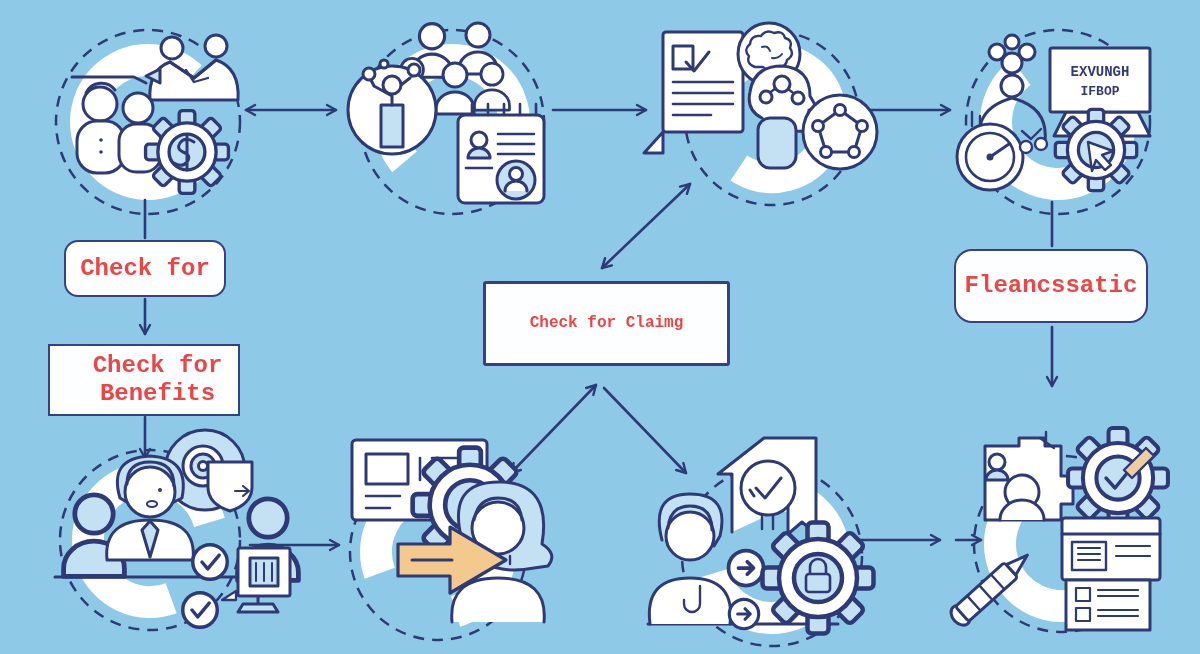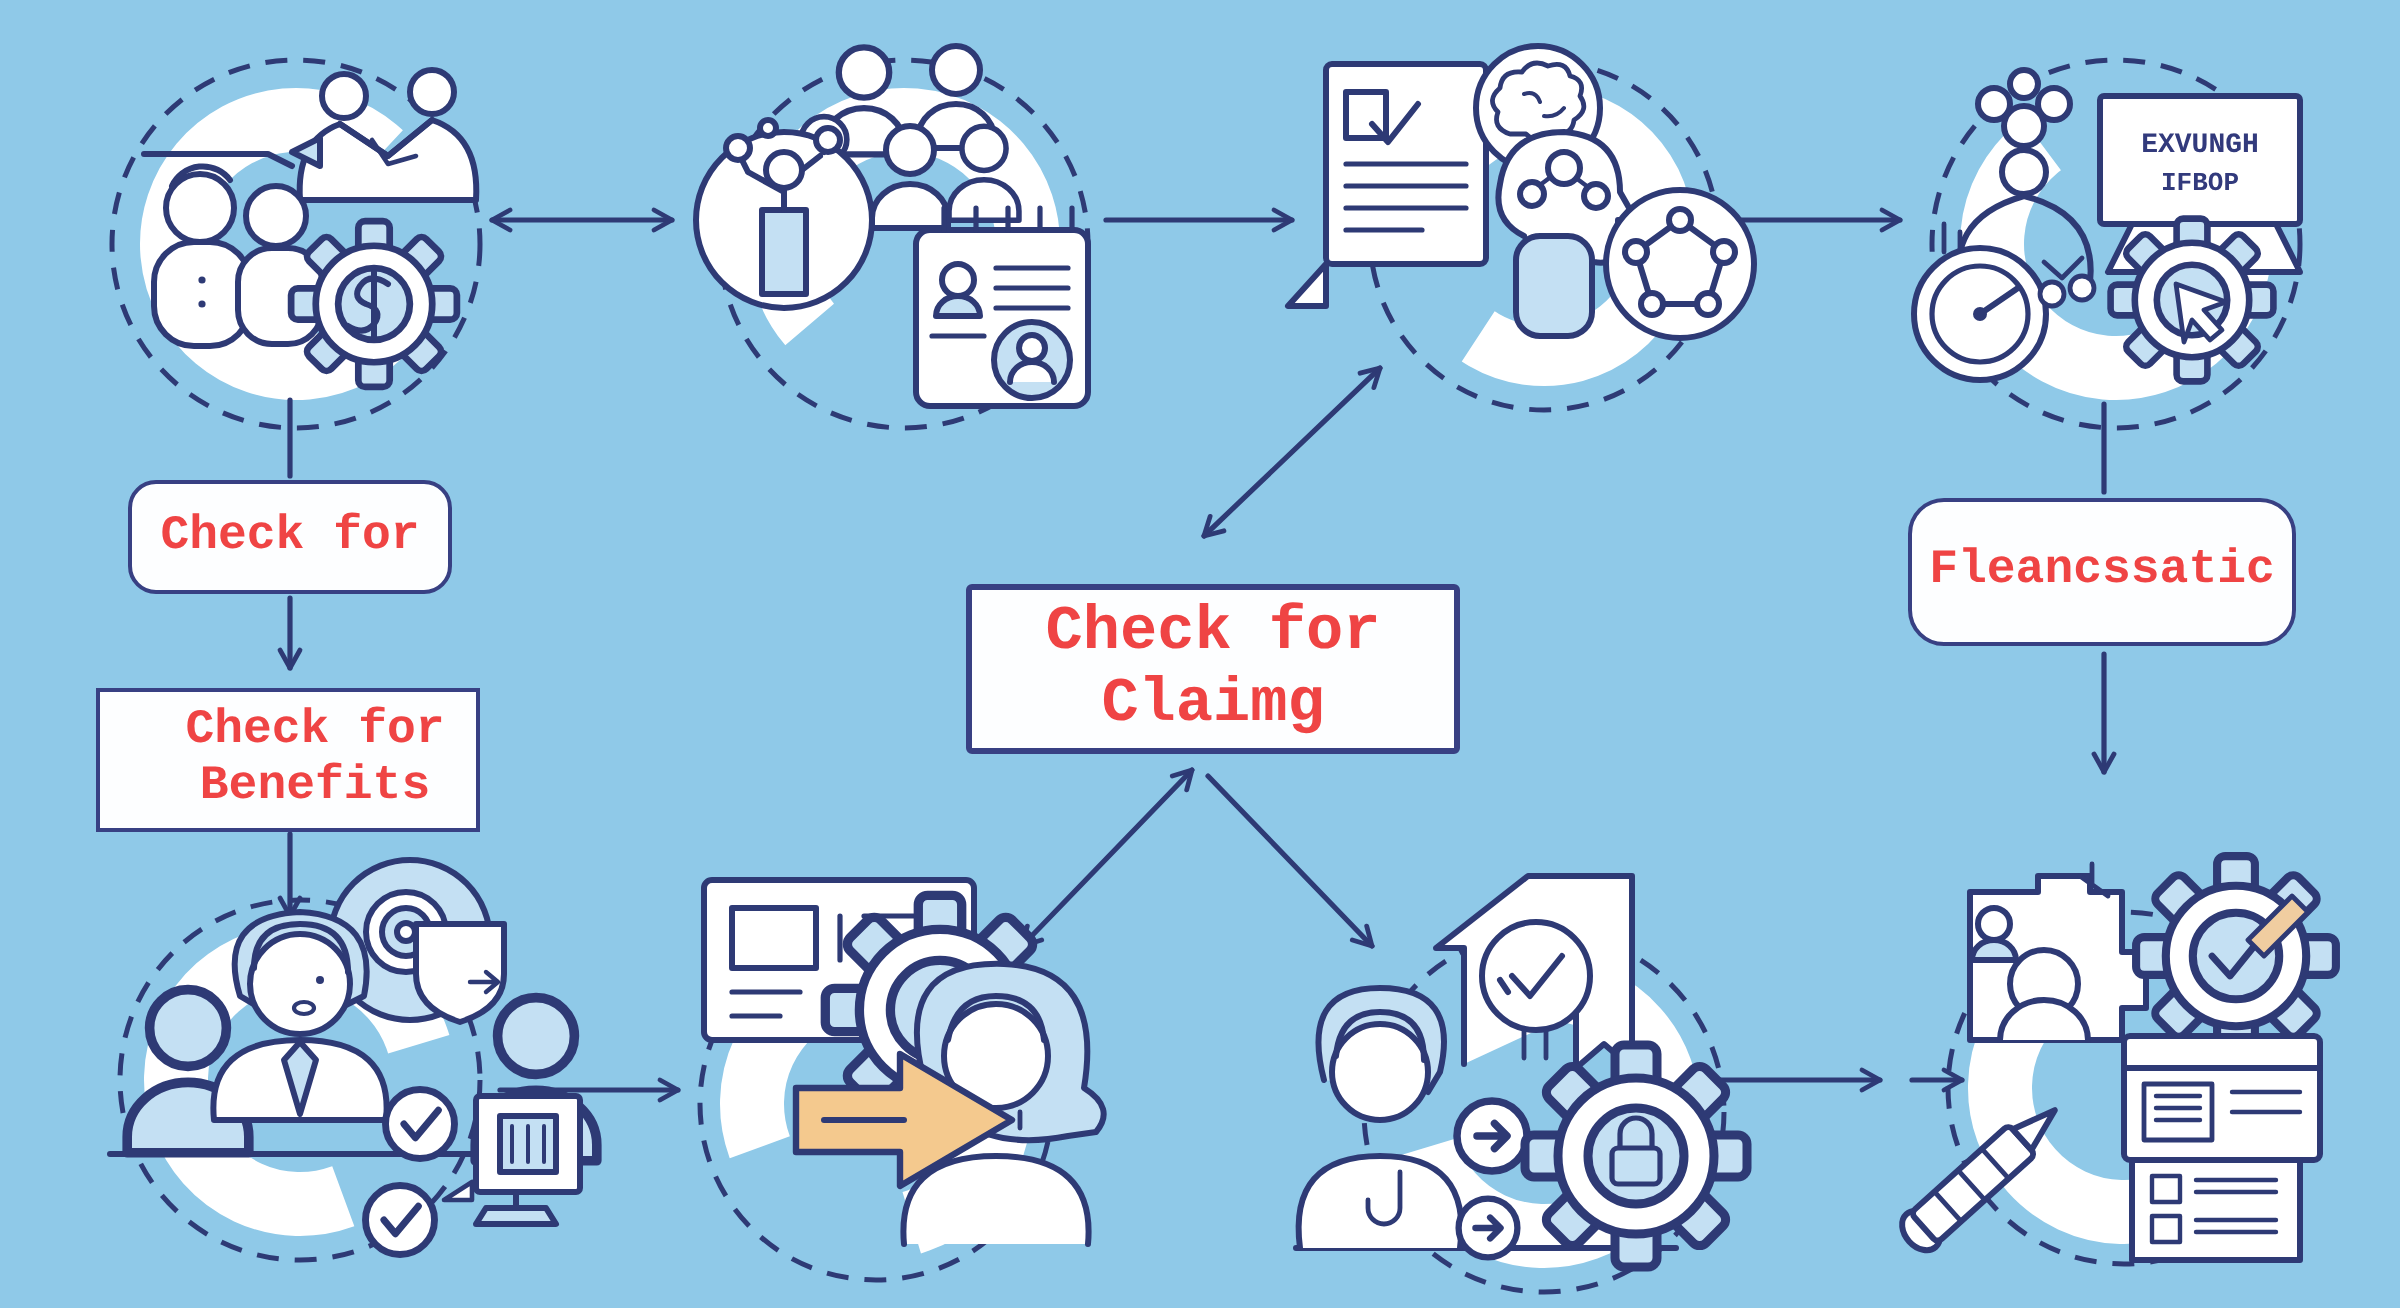--- a/index.html
+++ b/index.html
@@ -14,21 +14,21 @@
     background:#fdfeff;
     border:2.5px solid #384083;
     color:#ef4444;
     font-weight:bold;
     display:flex;flex-direction:column;align-items:center;justify-content:center;
     text-align:center;line-height:1.15;
     box-sizing:border-box;
   }
   .box-check-for{left:64px;top:240px;width:162px;height:57px;font-size:24px;border-radius:14px;}
   .box-check-benefits{left:48px;top:344px;width:192px;height:72px;font-size:24px;padding-left:27px;}
-  .box-center{left:483px;top:292px;width:247px;height:85px;font-size:31px;border-width:3px;border-radius:3px;}
+  .box-center{left:483px;top:281px;width:247px;height:85px;font-size:16px;border-width:3px;border-radius:3px;}
   .box-right{left:954px;top:249px;width:194px;height:74px;font-size:24px;border-radius:18px;}
 </style>
 </head>
 <body>
 
 <div class="canvas">
 
   <svg class="overlay" width="1200" height="654" viewBox="0 0 1200 654">
     <defs>
       <marker id="ah" viewBox="0 0 14 14" refX="11" refY="7" markerWidth="14" markerHeight="14" orient="auto-start-reverse" markerUnits="userSpaceOnUse">

